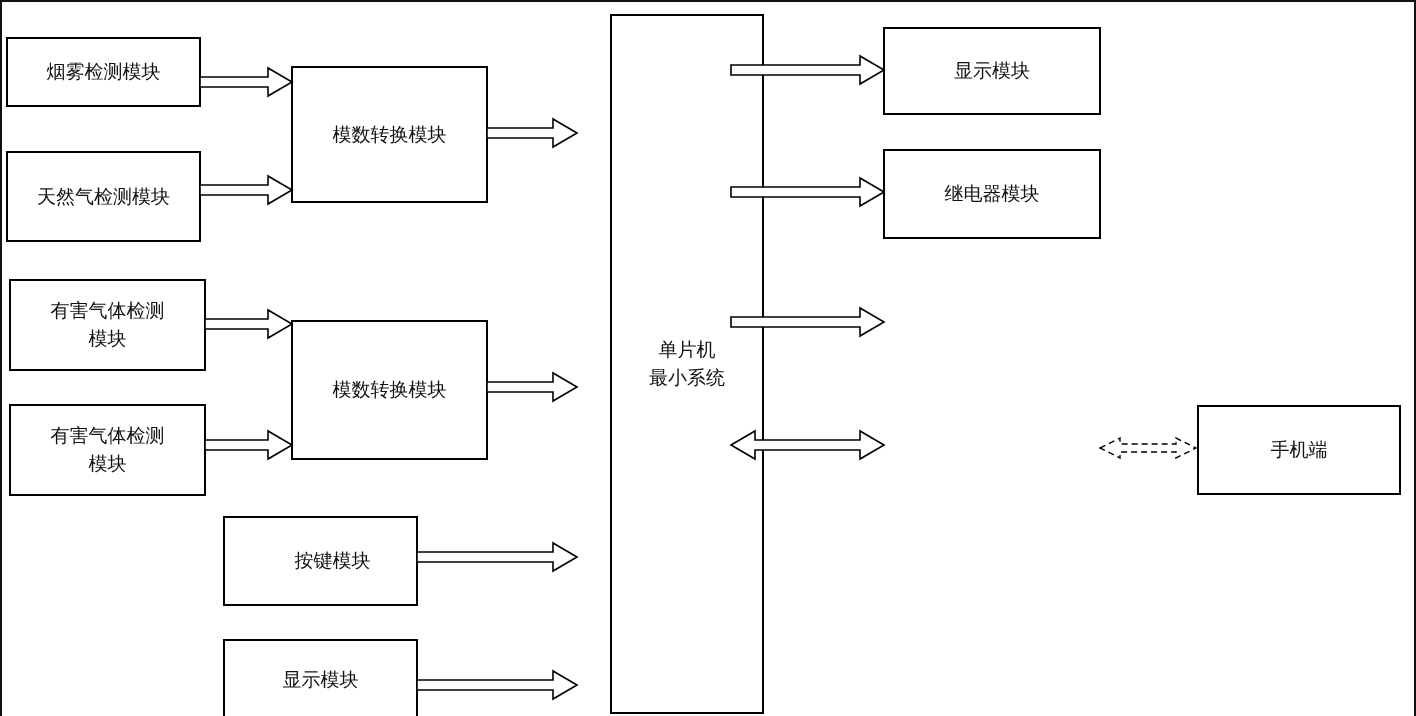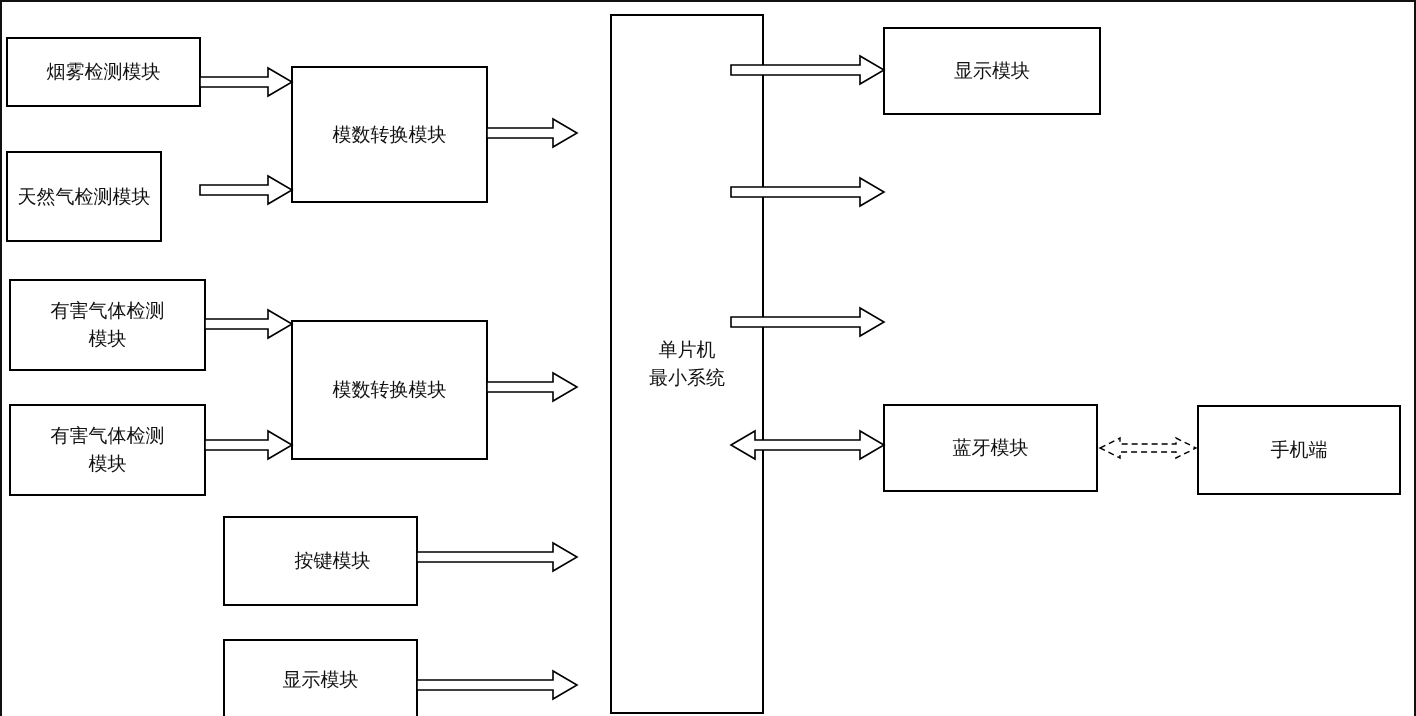--- a/index.html
+++ b/index.html
@@ -43,21 +43,21 @@
     stroke-width: 1.6;
     stroke-linejoin: miter;
   }
   svg.arrow.dashed polygon {
     stroke-dasharray: 6 4;
     stroke-width: 1.4;
   }
 
   
   #n-smoke     { left: 4px;    top: 35px;  width: 195px; height: 70px; }
-  #n-natgas    { left: 4px;    top: 149px; width: 156px; height: 91px; }
+  #n-natgas    { left: 4px;    top: 149px; width: 195px; height: 91px; }
   #n-harm1     { left: 7px;    top: 277px; width: 197px; height: 92px; }
   #n-harm2     { left: 7px;    top: 402px; width: 197px; height: 92px; }
   #n-keys      { left: 221px;  top: 514px; width: 195px; height: 90px; padding-left: 24px; }
   #n-power     { left: 221px;  top: 637px; width: 195px; height: 82px; }
   #n-adc1      { left: 289px;  top: 64px;  width: 197px; height: 137px; }
   #n-adc2      { left: 289px;  top: 318px; width: 197px; height: 140px; }
   #n-mcu       { left: 574px;  top: 12px;  width: 154px; height: 700px; margin-left: 34px; }
   #n-display   { left: 881px;  top: 25px;  width: 218px; height: 88px; }
   #n-relay     { left: 881px;  top: 147px; width: 218px; height: 90px; }
   #n-alarm     { left: 881px;  top: 275px; width: 218px; height: 90px; }
@@ -98,22 +98,22 @@
   </div>
 
   <div class="node" id="n-mcu">
     <span class="label">单片机
 最小系统</span>
   </div>
 
   <div class="node" id="n-display">
     <span class="label">显示模块</span>
   </div>
-  <div class="node" id="n-bluetooth">
-    <span class="label">蓝牙模块</span>
+  <div class="node" id="n-relay">
+    <span class="label">继电器模块</span>
   </div>
   <div class="node" id="n-phone">
     <span class="label">手机端</span>
   </div>
 
   <svg class="arrow" style="left:198px; top:66px;" width="92" height="28">
     <polygon points="0,9 68,9 68,0 92,14 68,28 68,19 0,19"></polygon>
   </svg>
 
   <svg class="arrow" style="left:198px; top:174px;" width="92" height="28">

